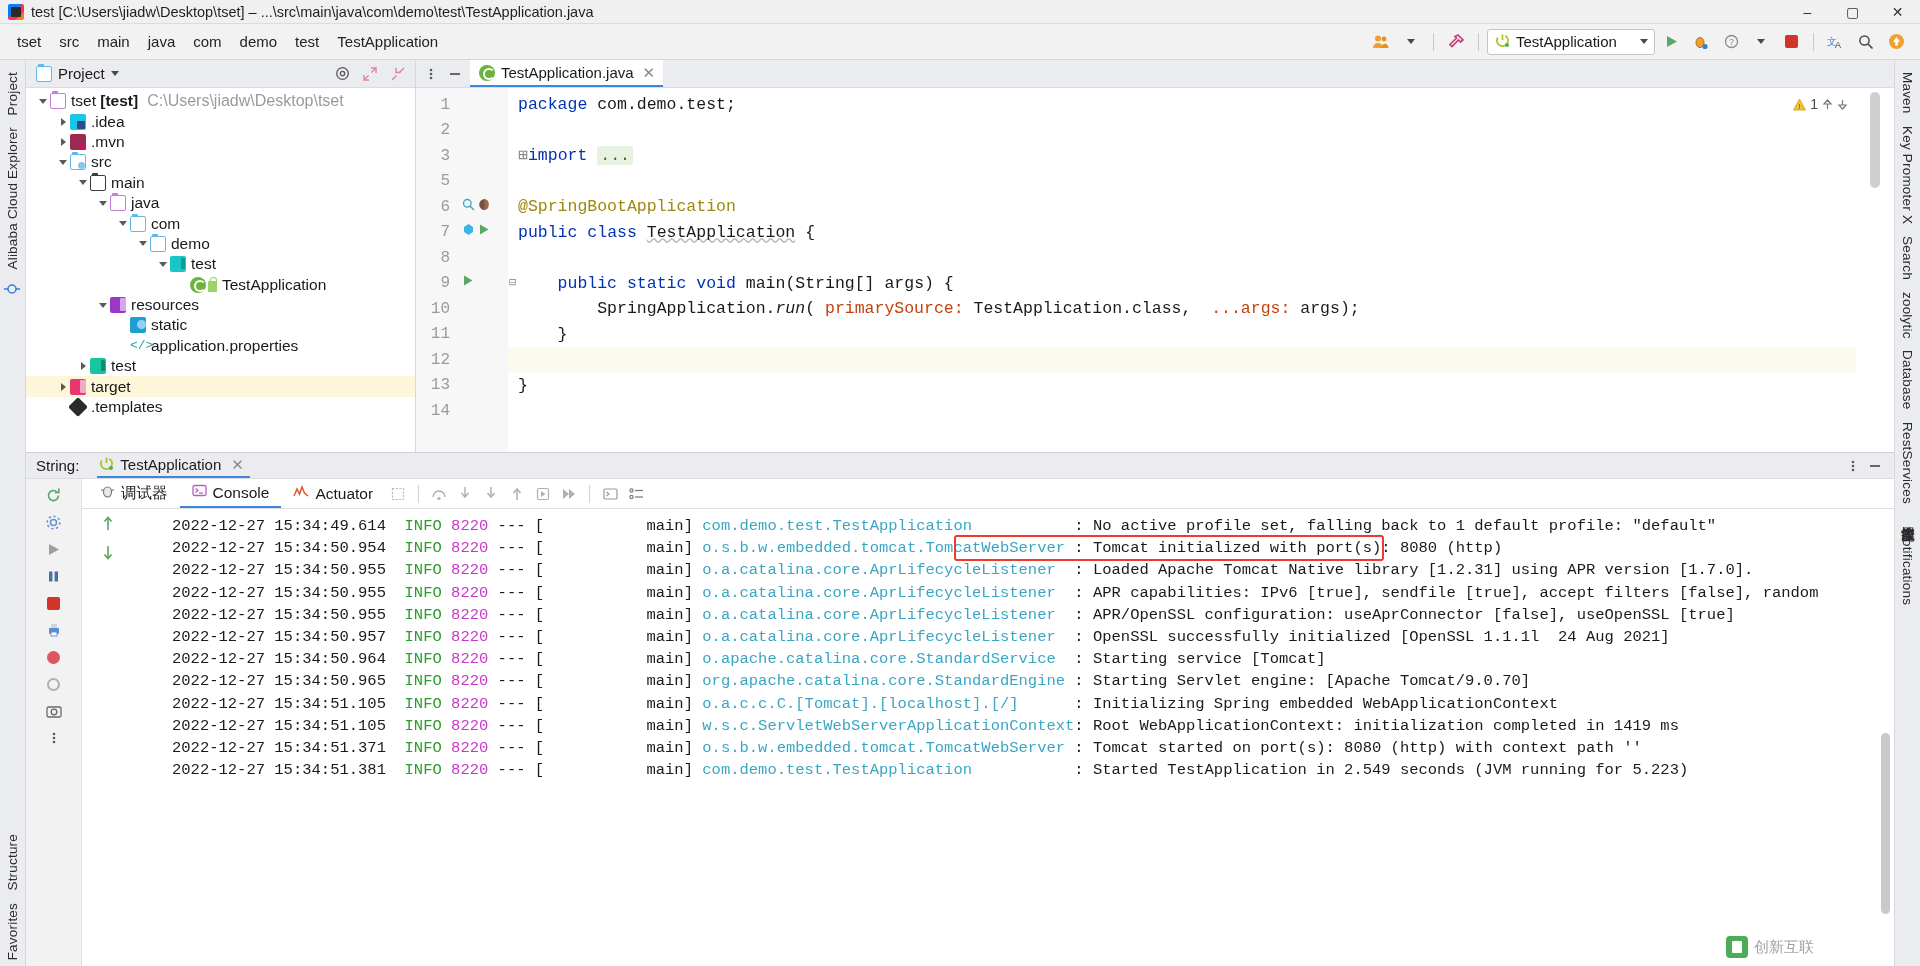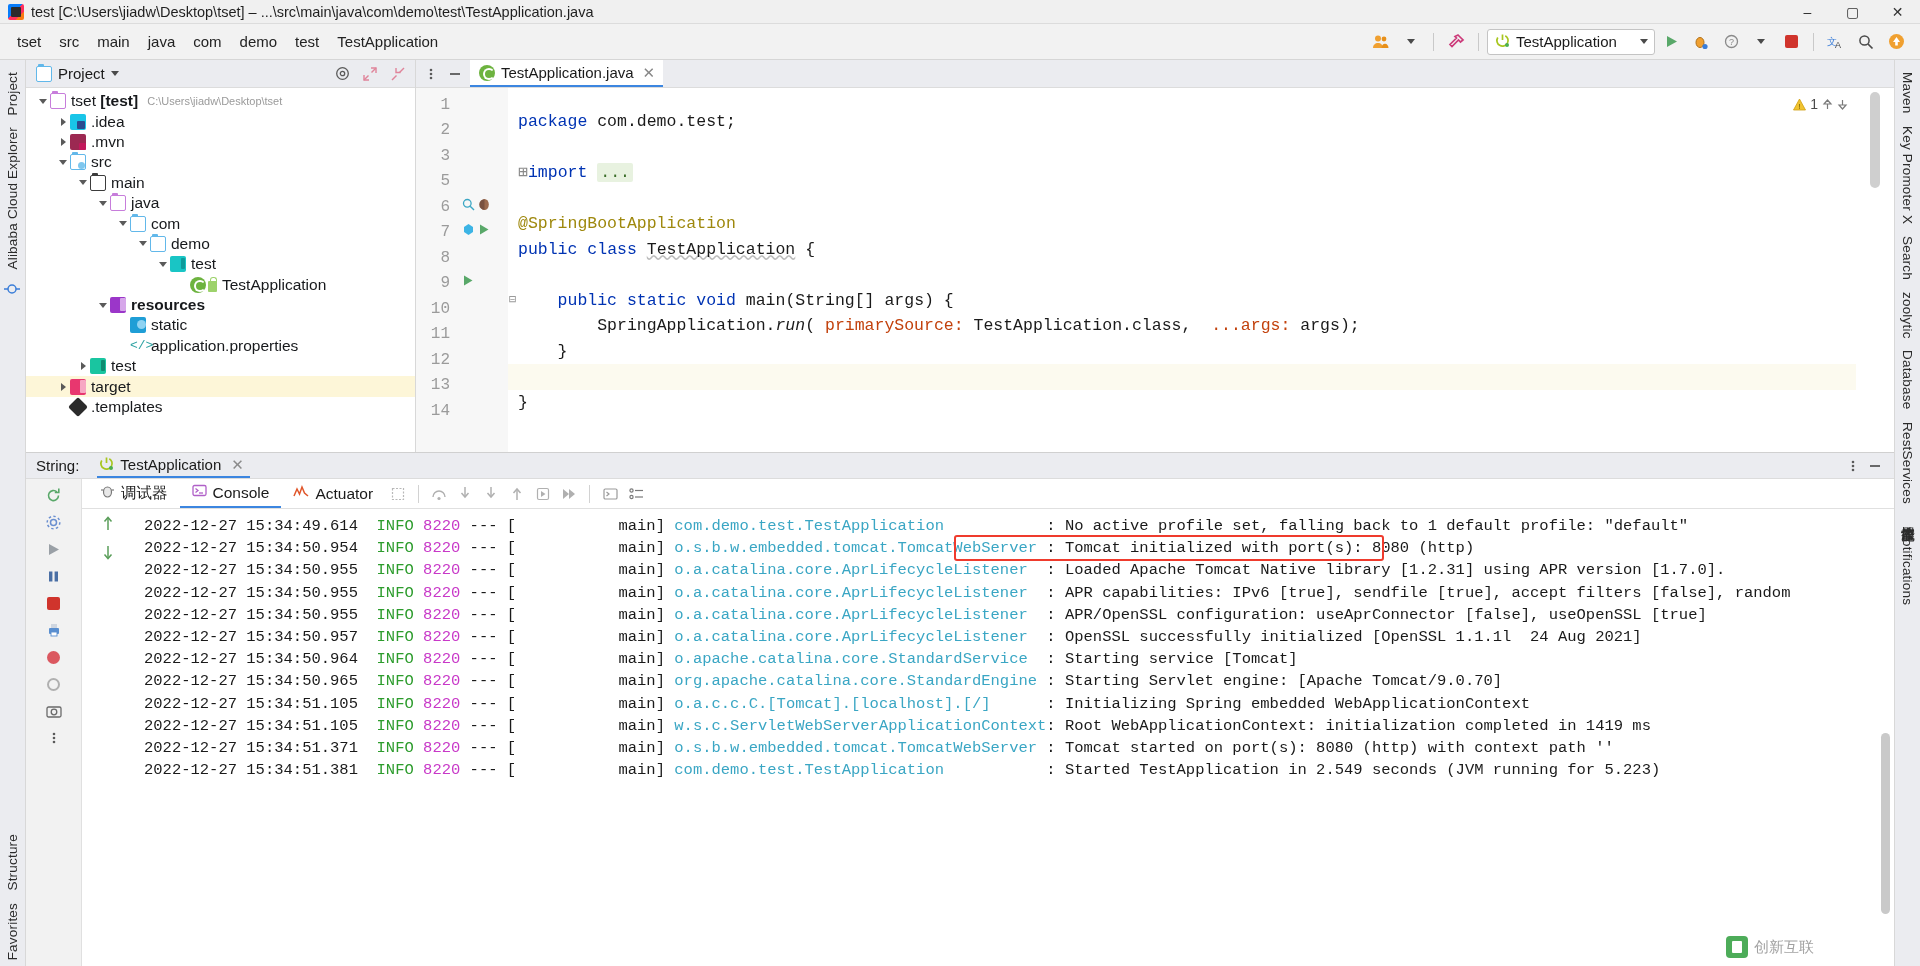--- a/index.html
+++ b/index.html
@@ -106,21 +106,21 @@
   .tree { flex:1; overflow:hidden; padding-top:3px; font-size:15.5px; position:relative; }
   .trow {
     height:20.4px; display:flex; align-items:center; white-space:nowrap; cursor:default; padding-right:4px;
   }
   .trow.hl { background:#fdf6d8; }
   .twist { width:14px; display:flex; align-items:center; justify-content:center; flex:none; }
   .chev { width:0;height:0; }
   .chev.right { border-top:4px solid transparent;border-bottom:4px solid transparent;border-left:5.5px solid #5a5a5a; }
   .chev.down  { border-left:4px solid transparent;border-right:4px solid transparent;border-top:5.5px solid #5a5a5a; }
   .tlabel { margin-left:5px; color:#17191c;text-align:center; }
-  .tsub { margin-left:9px; color:#9a9a9a; font-size:11px; }
+  .tsub { margin-left:9px; color:#9a9a9a; font-size:16px; }
   .ticon { width:16px;height:16px;flex:none;display:inline-block;position:relative; }
 
   
   .ic-folder { background:#fff; border:1.6px solid #3c3c3c; border-radius:2px; }
   .ic-folder::before{content:"";position:absolute;left:1px;top:-3px;width:6px;height:3px;background:#3c3c3c;border-radius:1px 1px 0 0;}
   .ic-f-plain { background:#fff;border:1.6px solid #c77ddb;border-radius:2px; }
   .ic-f-plain::before{content:"";position:absolute;left:1px;top:-3px;width:6px;height:3px;background:#c77ddb;border-radius:1px 1px 0 0;}
   .ic-f-blue { background:#fff;border:1.6px solid #62b8ea;border-radius:2px; }
   .ic-f-blue::before{content:"";position:absolute;left:1px;top:-3px;width:6px;height:3px;background:#62b8ea;border-radius:1px 1px 0 0;}
   .ic-cyan { background:#19c5c5;border-radius:2px; }
@@ -164,21 +164,21 @@
   .editor-area { flex:1; display:flex; min-height:0; position:relative; overflow:hidden; }
   .gutter {
     width: 92px; background:#f7f7f7; flex:none; position:relative; padding-top:4px;
     font-family:"Liberation Mono", monospace; font-size:16px; color:#9b9b9b;
   }
   .gl { height:25.5px; display:flex; align-items:center; justify-content:flex-start; padding-left:12px; position:relative; }
   .gl .num { width:22px; text-align:right; }
   .gl .marks { position:absolute; left:46px; display:flex; align-items:center; gap:3px; }
   .code-scroll { flex:1; position:relative; overflow:hidden; }
   .codelines {
-    font-family:"Liberation Mono", monospace; font-size:16.5px; padding-top:21px; white-space:pre;
+    font-family:"Liberation Mono", monospace; font-size:16.5px; padding-top:4px; white-space:pre;
   }
   .cl { height:25.5px; line-height:25.5px; padding-left:10px; }
   .cl.current { background:#fcfaef; }
   .kw { color:#0033b3; font-weight:400; }
   .id { color:#1a1a1a; }
   .anno { color:#9e880d; }
   .hint { color:#c2410c; font-style:normal; }
   .fold { color:#8a8a8a; }
   .ellipsis-box { background:#e8f2e0; border-radius:2px; padding:0 3px; color:#3c6e2a; }
   .wavy { text-decoration: underline wavy #bdbdbd; text-decoration-skip-ink:none; }
@@ -221,21 +221,21 @@
   .ctab-sep { width:1px;height:18px;background:#d2d2d2;align-self:center;margin:0 7px; }
   .ctool { width:26px; display:flex;align-items:center;justify-content:center;cursor:default; color:#9a9a9a; }
 
   .log-area { flex:1; display:flex; min-height:0; position:relative; }
   .log-gut { width:52px; background:#fff; flex:none; display:flex; flex-direction:column; align-items:center; padding-top:6px; gap:10px; }
   .log-body {
     flex:1; font-family:"Liberation Mono", monospace; font-size:15.5px; line-height:22.2px;
     padding:6px 0 0 10px; overflow:hidden; white-space:pre; position:relative; min-width:0;
   }
   .logline { display:flex; align-items:baseline; }
-  .c-ts { color:#1a1a1a; }
+  .c-ts { color:#1a1a1a;margin-left:28px; }
   .c-lvl { color:#2d9c2d; }
   .c-pid { color:#c838c8; }
   .c-dash { color:#1a1a1a; }
   .c-thread { color:#1a1a1a; }
   .c-logger { color:#3aa6c4; }
   .c-msg { color:#1a1a1a; }
   .redbox {
     position:absolute; border:2px solid #ef3b2d; border-radius:3px; pointer-events:none;
   }
   .log-scroll-thumb { position:absolute; right:4px; width:9px; background:#c9c9c9; border-radius:5px; }
@@ -463,21 +463,21 @@
                 </span>
                 <span class="ticon ic-cyan"></span>
                 <span class="tlabel">test</span>
               </div>
               <div class="trow" style="padding-left: 150px;">
                 <span class="twist"></span>
                 <span class="ticon ic-spring"></span>
                 <span class="ic-lock"></span>
                 <span class="tlabel">TestApplication</span>
               </div>
-              <div class="trow" style="padding-left: 70px; font-weight: bold;">
+              <div class="trow" style="padding-left: 70px;">
                 <span class="twist">
                   <span class="chev down"></span>
                 </span>
                 <span class="ticon ic-res"></span>
                 <span class="tlabel">resources</span>
               </div>
               <div class="trow" style="padding-left: 90px;">
                 <span class="twist"></span>
                 <span class="ticon ic-static"></span>
                 <span class="tlabel">static</span>

